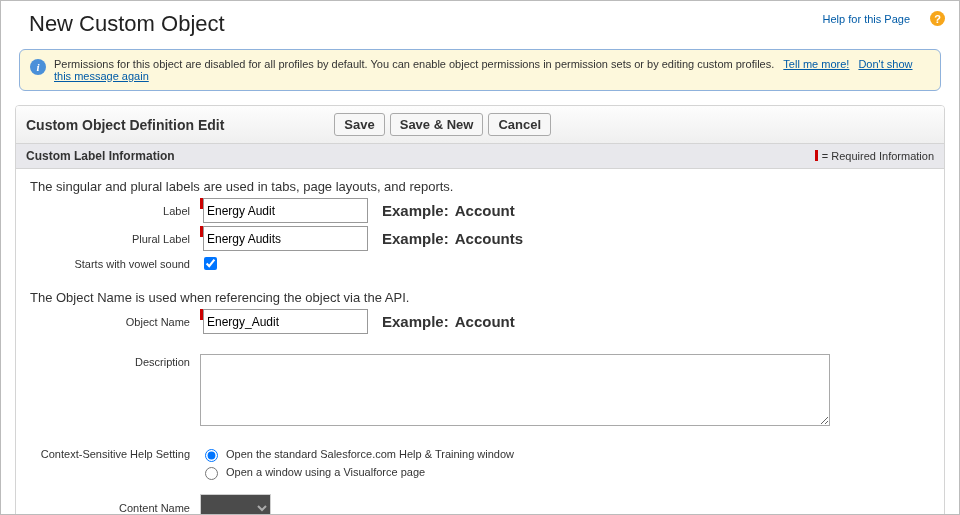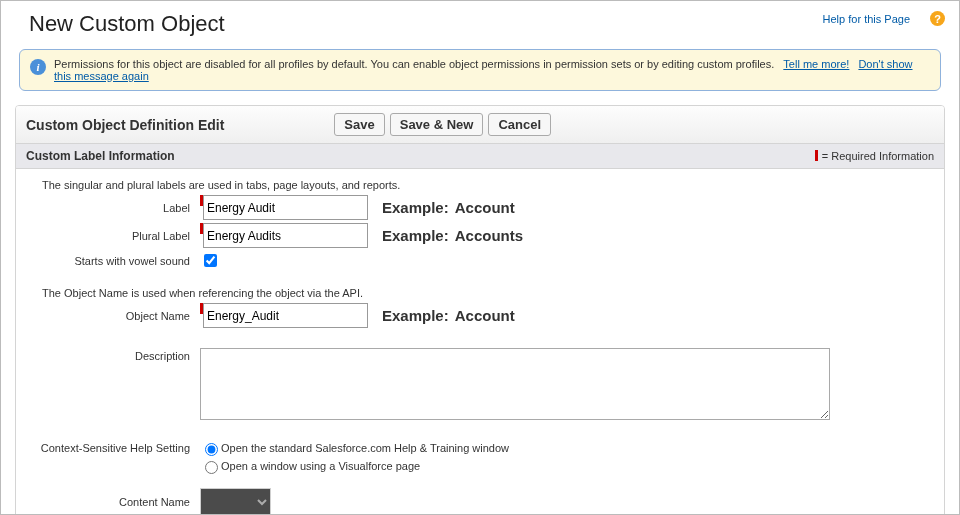--- a/index.html
+++ b/index.html
@@ -132,23 +132,23 @@
   }
   .req-mark {
     display: inline-block;
     width: 3px; height: 11px;
     background: #c00;
   }
   .section-body {
     padding: 10px 14px 4px 14px;
   }
   .helper-text {
-    font-size: 11px;
-    color: #333;
-    margin: 0 0 4px 12px;
+    font-size: 13px;
+    color: #333;
+    margin: 0 0 4px 0;
   }
   .form-row {
     display: flex;
     align-items: center;
     margin: 3px 0;
   }
   .form-label {
     width: 170px;
     text-align: right;
     padding-right: 10px;
@@ -180,21 +180,21 @@
     font-size: 15px;
     display: flex;
     gap: 6px;
   }
   .example-label { font-weight: bold; }
   .example-val { font-weight: bold; }
   .checkbox {
     width: 13px; height: 13px;
   }
   .radio-group { display: flex; flex-direction: column; gap: 2px; }
-  .radio-row { display: flex; align-items: center; font-size: 11px; }
+  .radio-row { display: flex; align-items: center; gap: 5px; font-size: 11px; }
   .select {
     font-size: 11px;
     border: 1px solid #bbb;
     background: #000000;
     color: #888;
     padding: 13px 4px;
     height: 18px;
   }
   .spacer { height: 14px; }
 </style>

